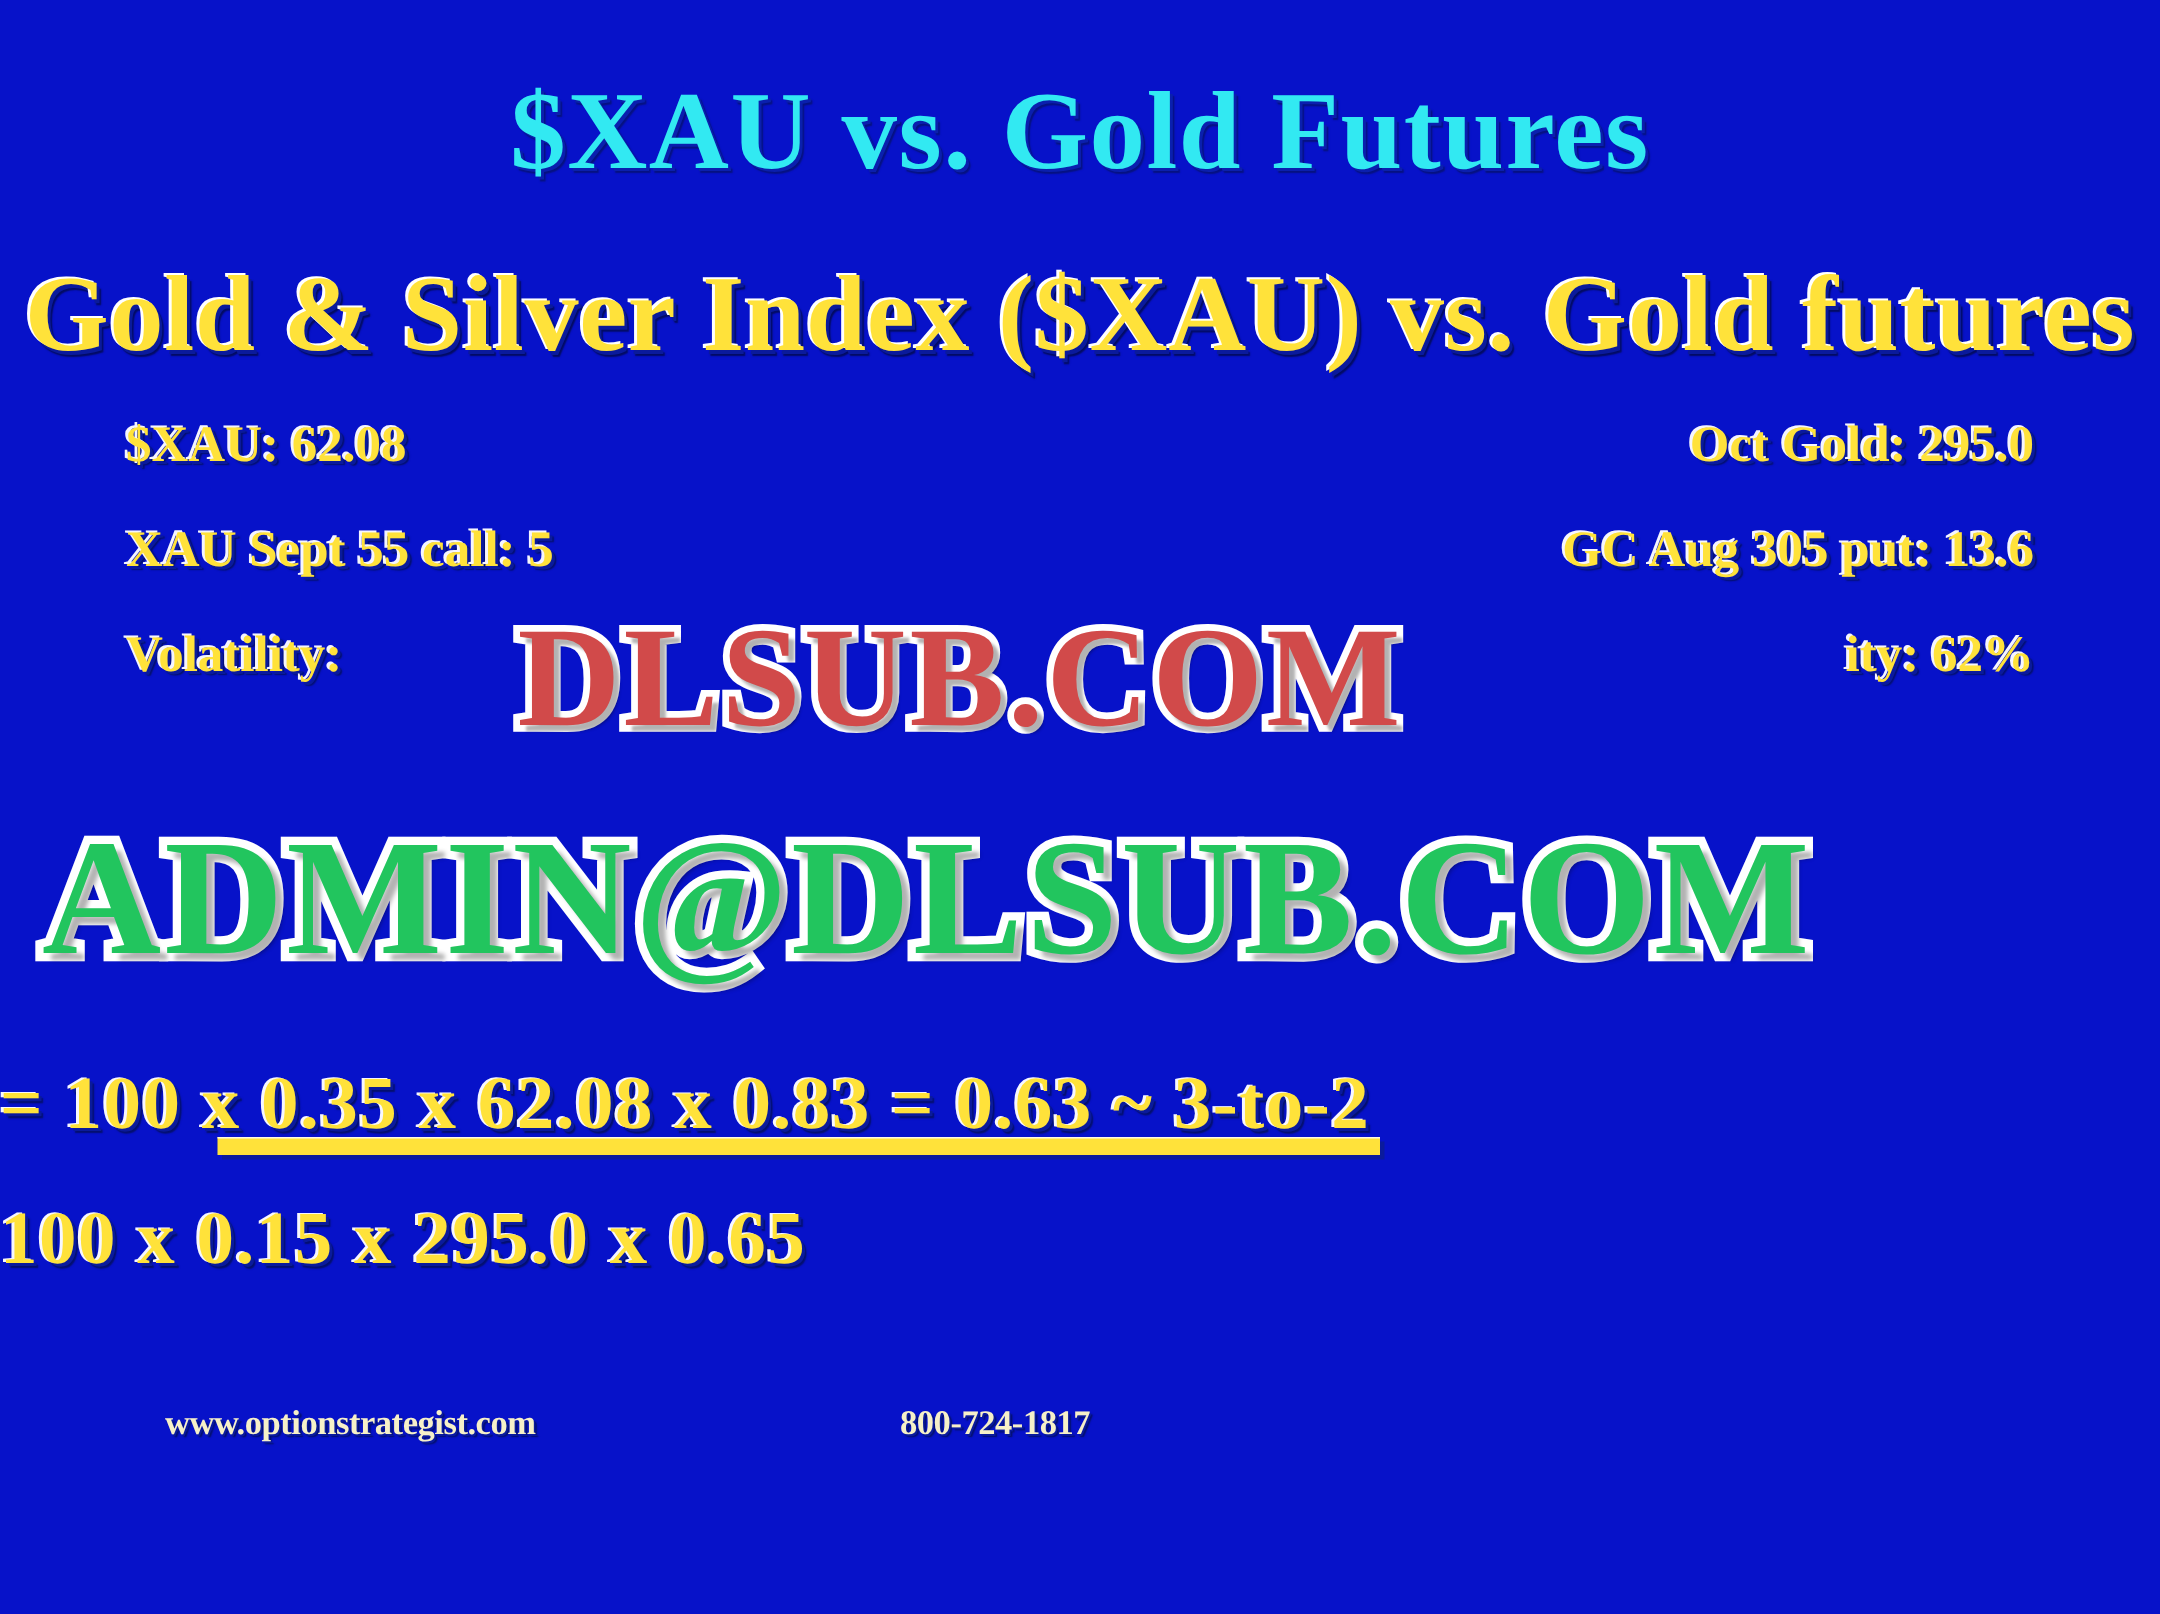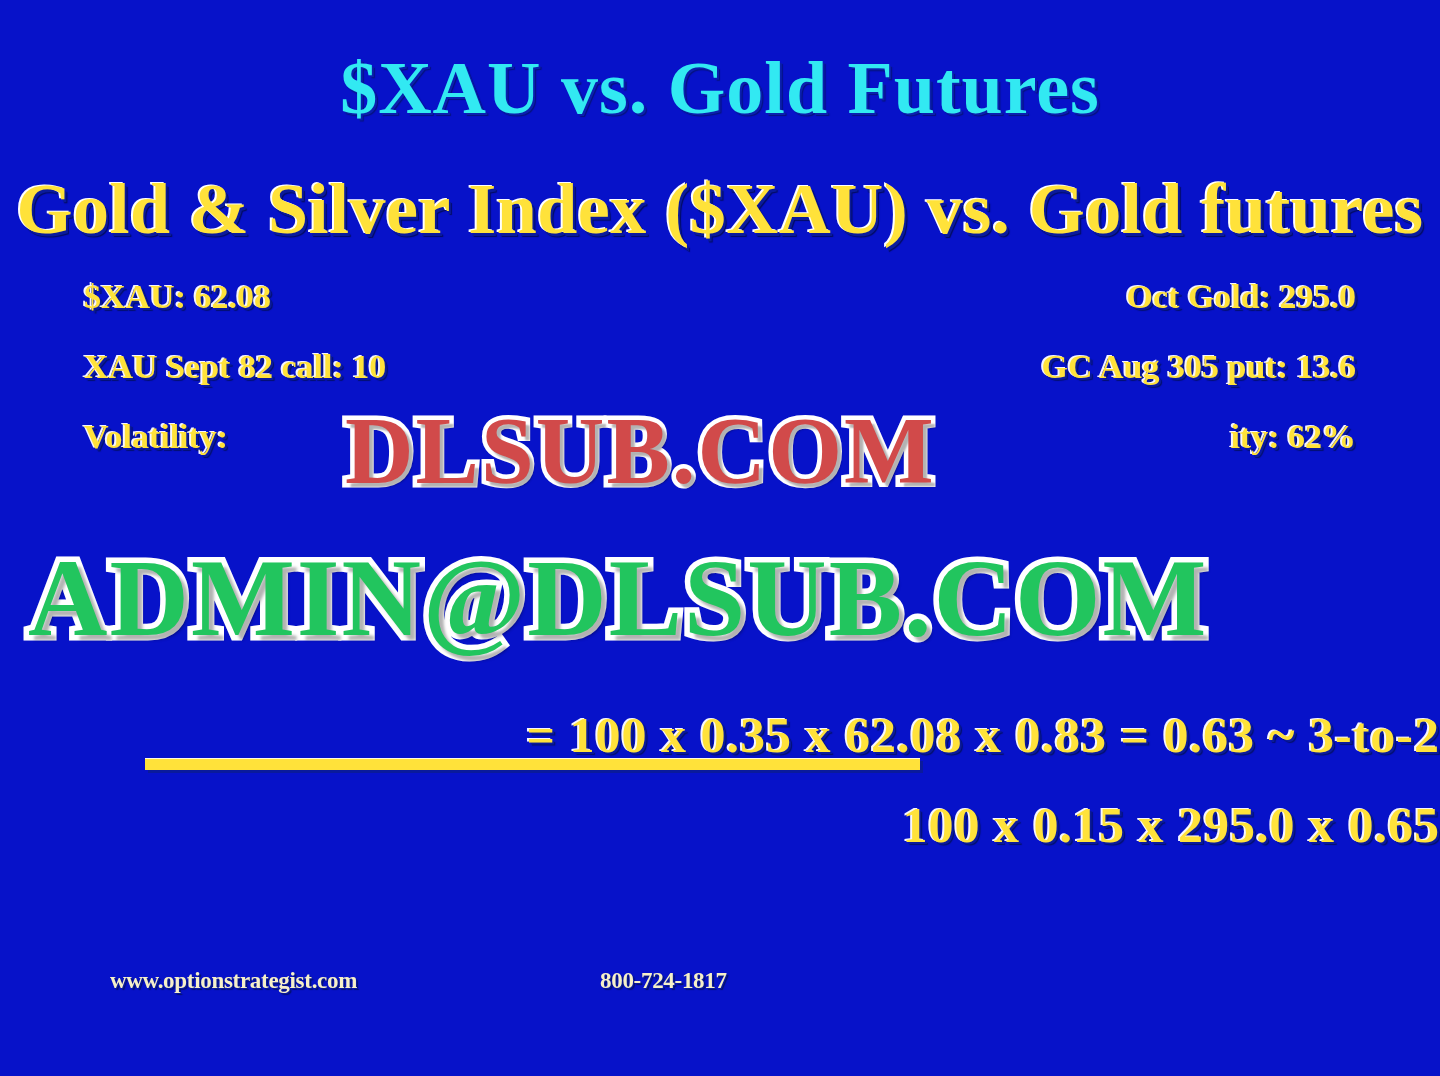--- a/index.html
+++ b/index.html
@@ -82,21 +82,21 @@
   
   .formula {
     position: absolute;
     left: 0;
     top: 706px;
     width: 1440px;
   }
   .formula-line {
     position: relative;
     width: 1440px;
-    text-align: right;
+    text-align: left;
     font-size: 50px;
     font-weight: bold;
     color: #ffe23a;
     white-space: nowrap;
     text-shadow:
       -2px -1px 0 #f7f7ff,
       2px 2px 0 #0a1a9c,
       3px 3px 1px #04106e;
   }
   .formula-numerator { letter-spacing: 1px; }
@@ -113,21 +113,21 @@
     height: 11px;
     background: #ffe23a;
     box-shadow: 3px 3px 0 #0a1a9c;
     border-top: 1px solid #fffbe0;
   }
 
   
   .footer {
     position: absolute;
     left: 0;
-    top: 968px;
+    top: 936px;
     width: 1268px;
     height: 30px;
   }
   .footer-item {
     position: absolute;
     font-size: 23px;
     font-weight: bold;
     color: #f6f0c8;
     white-space: nowrap;
     letter-spacing: -0.3px;
@@ -178,21 +178,21 @@
   <div class="slide-subtitle">Gold &amp; Silver Index ($XAU) vs. Gold futures</div>
 
   <div class="data-block">
 
     <div class="data-row">
       <span class="data-cell left">$XAU:  62.08</span>
       <span class="data-cell right">Oct Gold: 295.0</span>
     </div>
 
     <div class="data-row">
-      <span class="data-cell left">XAU Sept 82 call: 10</span>
+      <span class="data-cell left">XAU Sept 55 call: 5</span>
       <span class="data-cell right">GC Aug 305 put: 13.6</span>
     </div>
 
     <div class="data-row">
       <span class="data-cell left">Volatility:</span>
       <span class="data-cell right">ity:  62%</span>
     </div>
 
   </div>
 

